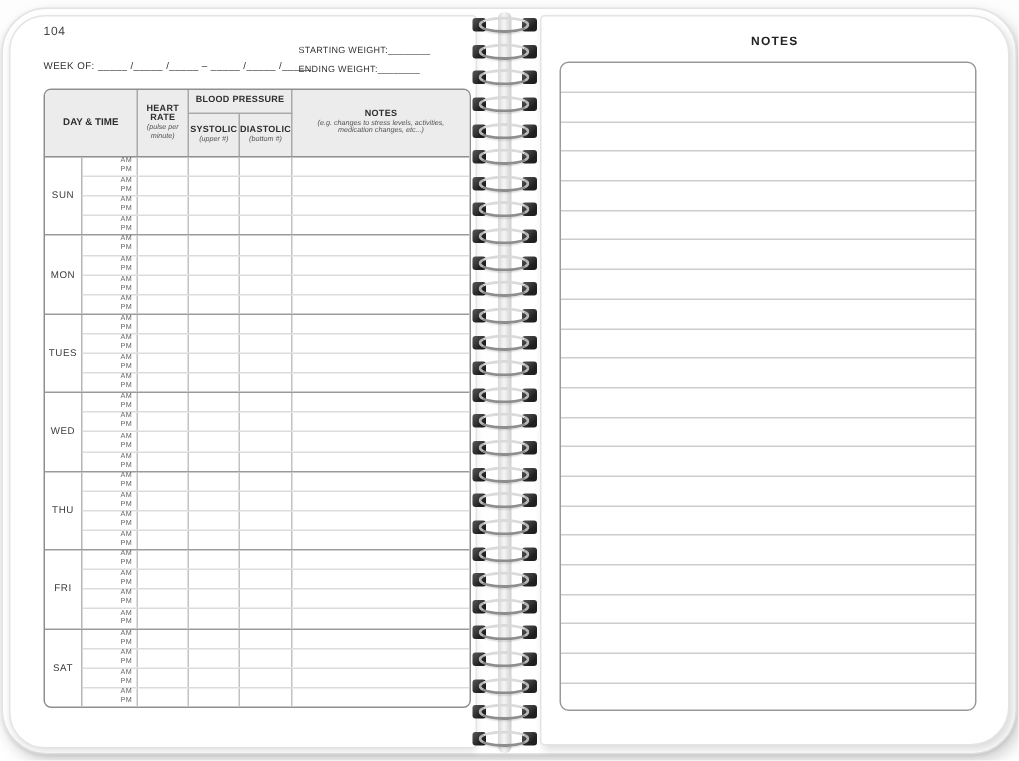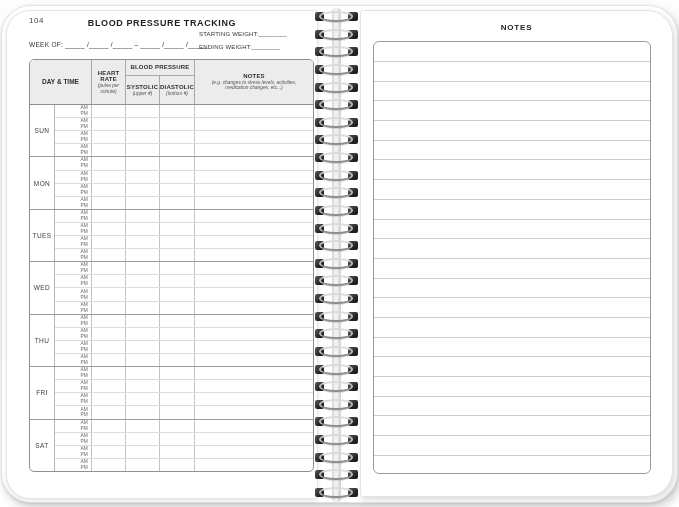--- a/index.html
+++ b/index.html
@@ -97,21 +97,20 @@
 <body>
 
 <div class="stage">
 
   <div class="cover"></div>
 
   <div class="page page-left">
 
     <div class="pagenum">104</div>
 
-    <div class="bp-title">BLOOD PRESSURE TRACKING</div>
 
     <div class="weekof">WEEK OF: _____ /_____ /_____   –   _____ /_____ /_____</div>
 
     <div class="weights">
       <div class="w-row"><span>STARTING WEIGHT:</span><span>________</span></div>
       <div class="w-row"><span>ENDING WEIGHT:</span><span>________</span></div>
     </div>
 
     <div class="bp-table">
 

